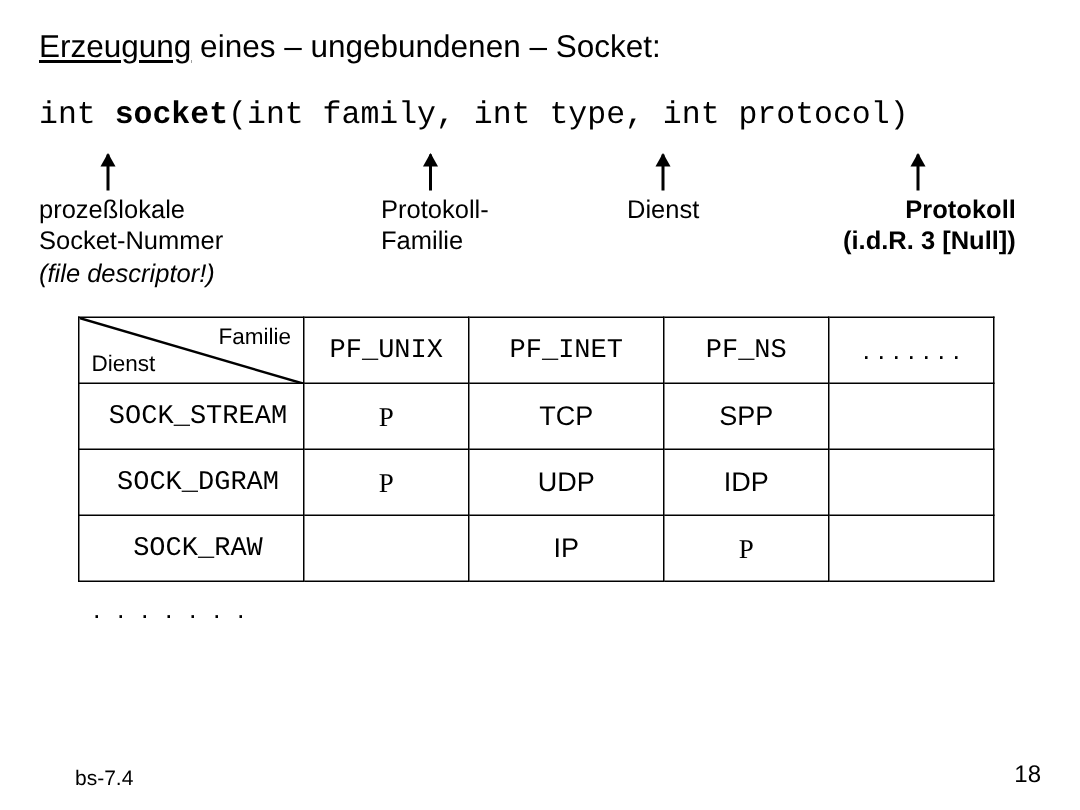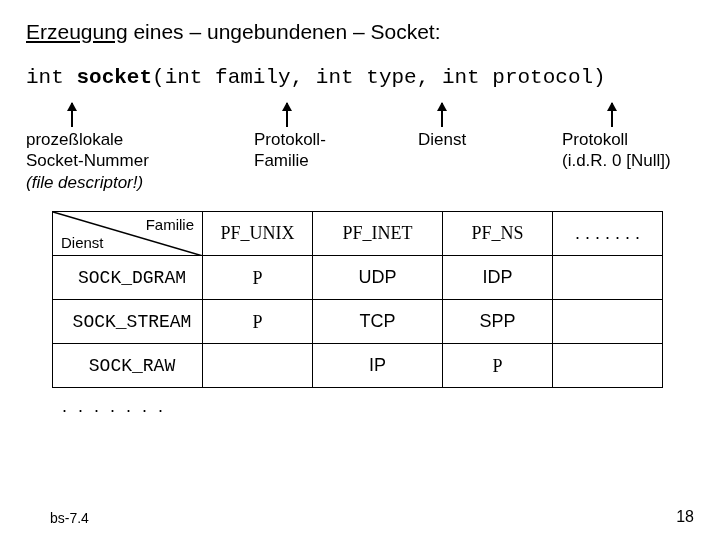--- a/index.html
+++ b/index.html
@@ -77,21 +77,21 @@
   .c2 { width: 130px; }
   .c3 { width: 110px; }
   .c4 { width: 110px; }
   .hdr {
     position: relative;
     font-family: Arial, sans-serif !important;
   }
   .hdr .tr { position: absolute; top: 4px; right: 8px; font-size: 15px; }
   .hdr .bl { position: absolute; bottom: 4px; left: 8px; font-size: 15px; }
   .hdr svg { position: absolute; top:0; left:0; }
-  .mono { font-family: Liberation Serif, serif; font-size: 17px; }
+  .mono { font-family: Liberation Mono, monospace; font-size: 17px; }
   .sans { font-family: Arial, sans-serif; font-size: 20px; }
   .hand {
     font-family: "Segoe Script","Comic Sans MS",cursive;
     font-size: 26px;
     line-height: 1;
   }
   .dots {
     font-size: 18px;
     letter-spacing: 3px;
     margin-left: 36px;
@@ -134,53 +134,53 @@
       <span>Socket-Nummer</span><br>
       <span class="it">(file descriptor!)</span>
     </div>
     <div class="lbl" style="left:228px;">
       <span>Protokoll-</span><br>
       <span>Familie</span>
     </div>
     <div class="lbl" style="left:392px;">
       <span>Dienst</span>
     </div>
-    <div class="lbl" style="left:536px; text-align:left;">
+    <div class="lbl" style="left:536px; text-align:right;font-weight:bold;">
       <span>Protokoll</span><br>
-      <span>(i.d.R.  0 [Null])</span>
+      <span>(i.d.R.  3 [Null])</span>
     </div>
   </div>
 
   <table class="tbl">
     <tbody>
         <tr>
       <td class="c0 hdr">
         <svg width="150" height="44">
               <line x1="0" y1="0" x2="150" y2="44" stroke="#000" stroke-width="1.6"></line>
             </svg>
         <span class="tr">Familie</span>
         <span class="bl">Dienst</span>
       </td>
       <td class="c1 mono">PF_UNIX</td>
       <td class="c2 mono">PF_INET</td>
       <td class="c3 mono">PF_NS</td>
       <td class="c4">. . . . . . .</td>
     </tr>
     <tr>
+      <td class="c0">SOCK_STREAM</td>
+      <td class="c1 hand">P</td>
+      <td class="c2 sans">TCP</td>
+      <td class="c3 sans">SPP</td>
+      <td class="c4"></td>
+    </tr>
+    <tr>
       <td class="c0">SOCK_DGRAM</td>
       <td class="c1 hand">P</td>
       <td class="c2 sans">UDP</td>
       <td class="c3 sans">IDP</td>
-      <td class="c4"></td>
-    </tr>
-    <tr>
-      <td class="c0">SOCK_STREAM</td>
-      <td class="c1 hand">P</td>
-      <td class="c2 sans">TCP</td>
-      <td class="c3 sans">SPP</td>
       <td class="c4"></td>
     </tr>
     <tr>
       <td class="c0">SOCK_RAW</td>
       <td class="c1"></td>
       <td class="c2 sans">IP</td>
       <td class="c3 hand">P</td>
       <td class="c4"></td>
     </tr>
   </tbody>

